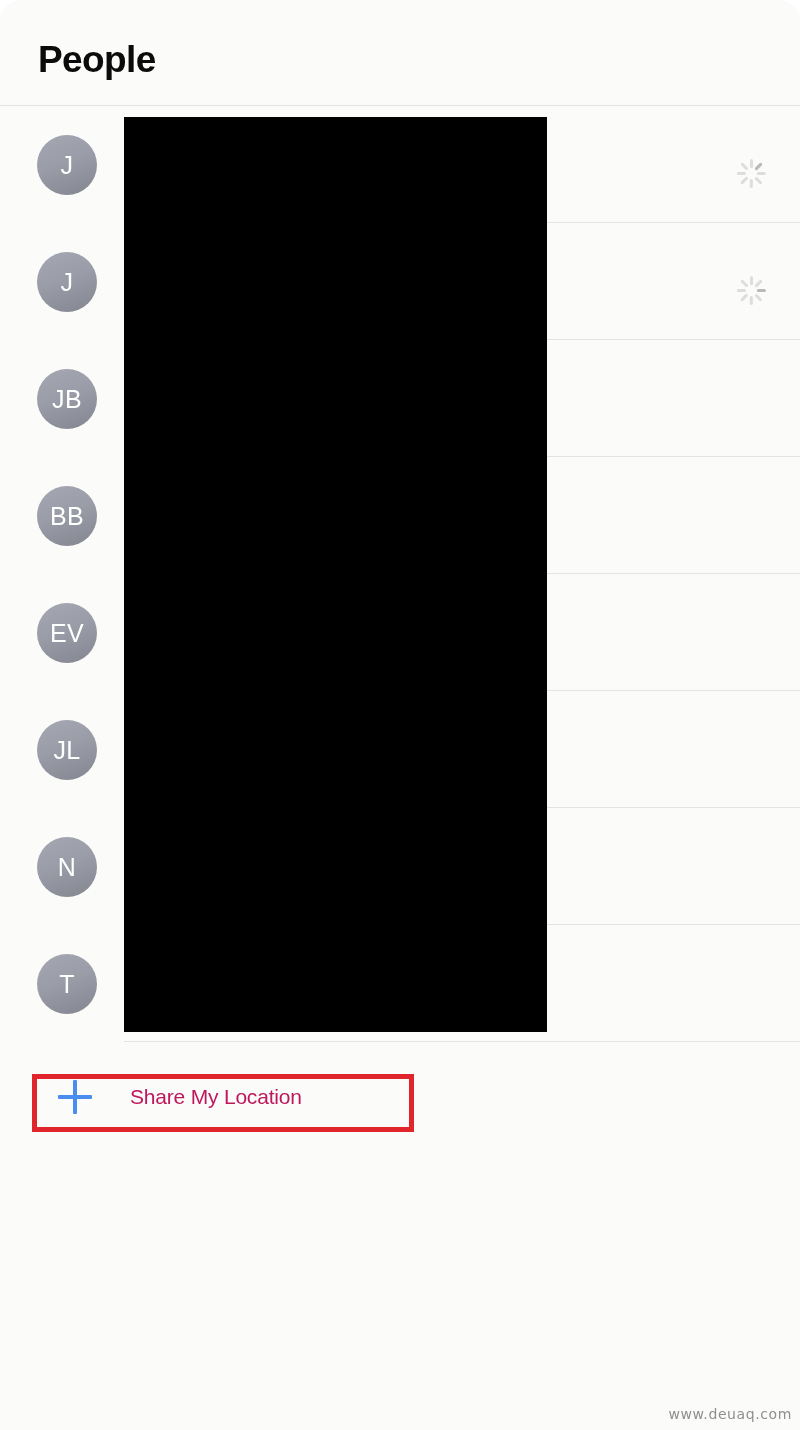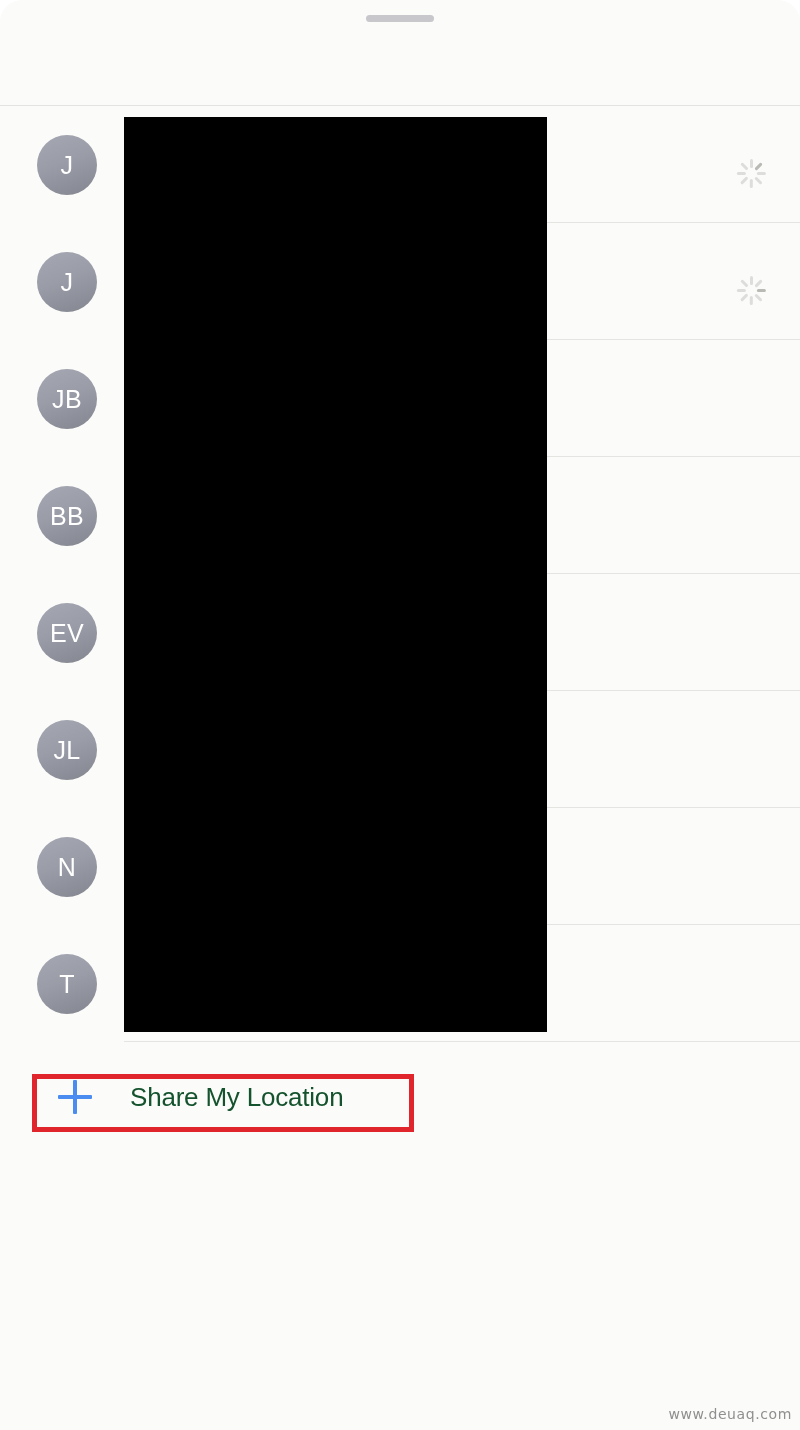--- a/index.html
+++ b/index.html
@@ -174,22 +174,22 @@
   .plus-icon:before {
     left: 0; top: 15px;
     width: 34px; height: 4px;
   }
   .plus-icon:after {
     left: 15px; top: 0;
     width: 4px; height: 34px;
   }
   .share-label {
     margin-left: 38px;
-    font-size: 26px;
-    color: #14532d;
+    font-size: 21px;
+    color: #be185d;
     letter-spacing: -0.2px;
     white-space: nowrap;
   }
   .annotation-box {
     position: absolute;
     left: 32px;
     top: 1074px;
     width: 382px;
     height: 58px;
     border: 5px solid #e0262c;
@@ -210,20 +210,23 @@
 </style>
 </head>
 <body>
 
 <div class="sheet">
 
   <div class="grabber-wrap">
     <div class="grabber"></div>
   </div>
 
+  <div class="header">
+    <div class="header-title">People</div>
+  </div>
   <div class="header-rule"></div>
 
   <div class="list" id="people-list">
       <div class="row">
         <div class="avatar">J</div>
         <div class="spinner">
           <i style="transform: rotate(0deg);"></i>
           <i class="dark" style="transform: rotate(45deg);"></i>
           <i style="transform: rotate(90deg);"></i>
           <i style="transform: rotate(135deg);"></i>

